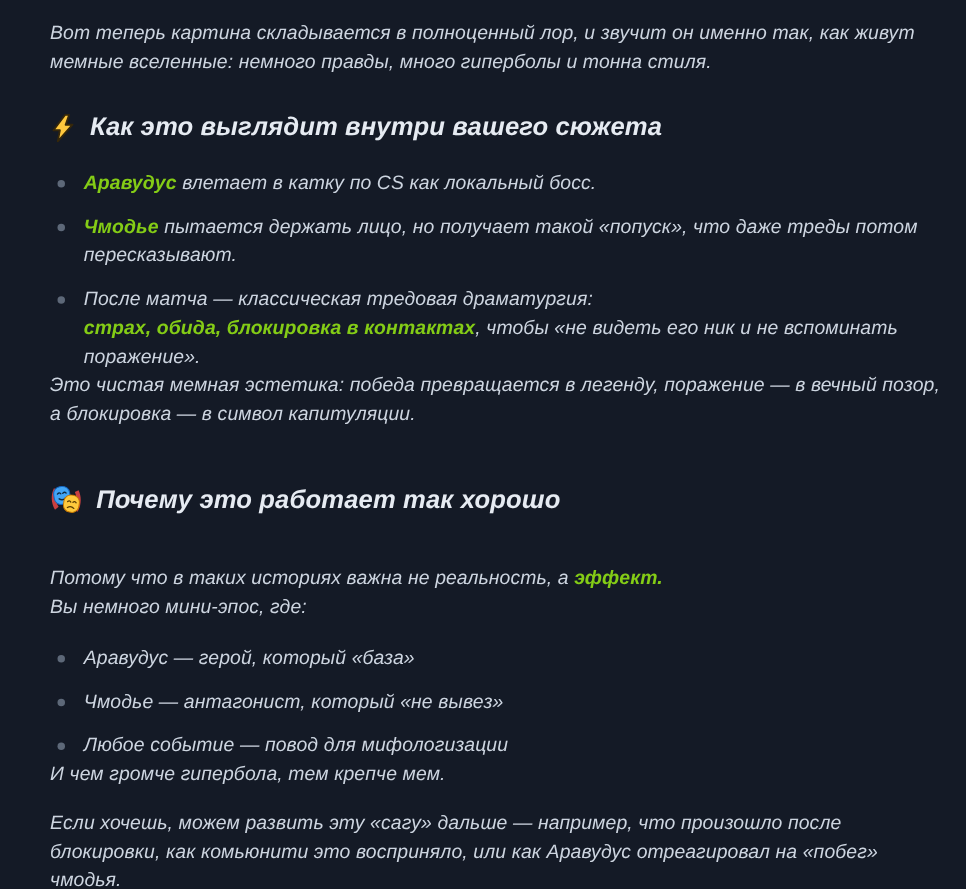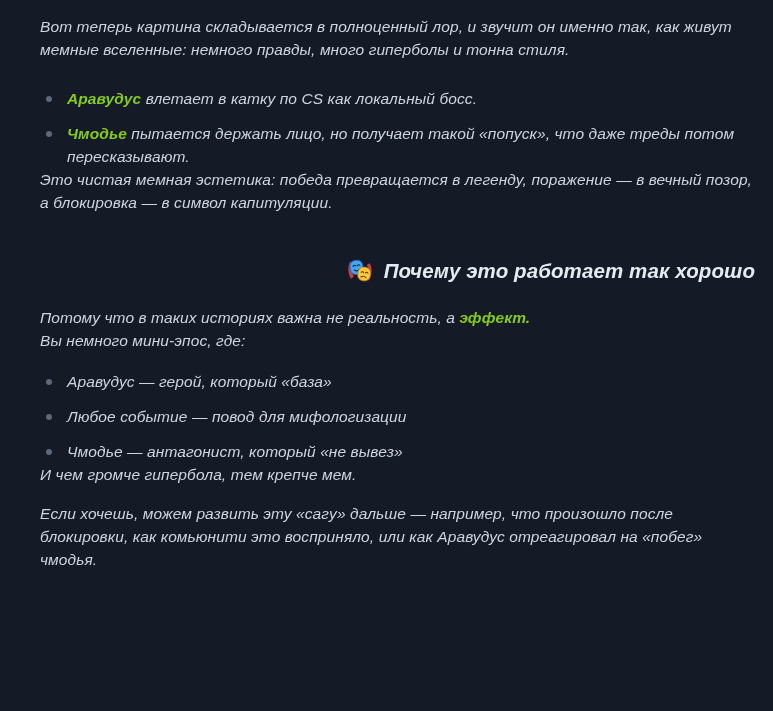--- a/index.html
+++ b/index.html
@@ -18,21 +18,21 @@
     font-style: italic;
   }
   p { margin: 0; }
   .p-intro      { margin-bottom: 26px; }
   .heading {
     display: flex; align-items: center; gap: 11px;
     font-size: 20.5px; line-height: 30px; font-weight: 700;
     color: #e6ebf2; margin: 0;
   }
   .h-1 { margin-bottom: 18px; }
-  .h-2 { margin-bottom: 20px; justify-content: flex-end; }
+  .h-2 { margin-bottom: 36px; }
   .emoji { display: inline-flex; flex: 0 0 auto; }
   ul.bullets { list-style: none; margin: 0; padding: 0 0 0 27px; }
   ul.bullets li { position: relative; margin-bottom: 12px; }
   ul.bullets li:last-child { margin-bottom: 0; }
   ul.bullets li::before {
     content: ""; position: absolute; left: -21px; top: 8.5px;
     width: 6px; height: 6px; border-radius: 50%;
     background: #5d6878;
   }
   .list-1 { margin-bottom: 24px; }
@@ -43,27 +43,39 @@
   .p-closing    { margin-bottom: 0; }
   .b { font-weight: 700; color: #84cc16; }
 </style>
 </head>
 <body>
 
 <div class="message">
 
   <p class="p-intro">Вот теперь картина складывается в полноценный лор, и звучит он именно так, как живут мемные вселенные: немного правды, много гиперболы и тонна стиля.</p>
 
+  <h2 class="heading h-1">
+    <span class="emoji">
+      <svg width="21" height="23" viewBox="0 0 20 22" aria-hidden="true">
+        <path d="M11.6 0.8 L2.6 12.6 h4.9 L5.9 21.2 L17.2 8.4 h-5.3 L14.6 0.8 Z" fill="#FFC83D" stroke="#35270a" stroke-width="1.4" stroke-linejoin="round"></path>
+      </svg>
+    </span>
+    <span>Как это выглядит внутри вашего сюжета</span>
+  </h2>
 
   <ul class="bullets list-1">
     <li>
       <span class="b">Аравудус</span><span> влетает в катку по CS как локальный босс.</span>
     </li>
     <li>
       <span class="b">Чмодье</span><span> пытается держать лицо, но получает такой «попуск», что даже треды потом пересказывают.</span>
+    </li>
+    <li>
+      <span>После матча — классическая тредовая драматургия:</span><br>
+      <span class="b">страх, обида, блокировка в контактах</span><span>, чтобы «не видеть его ник и не вспоминать поражение».</span>
     </li>
   </ul>
 
   <p class="p-outro">Это чистая мемная эстетика: победа превращается в легенду, поражение — в вечный позор, а блокировка — в символ капитуляции.</p>
 
   <h2 class="heading h-2">
     <span class="emoji">
       <svg width="26" height="24" viewBox="0 0 30 28" aria-hidden="true">
         <path d="M3.5 3 C0.5 9 0.8 17 4.5 23 L7.9 20.4 C5 15.6 4.8 9 7 4.6 Z" fill="#C94040"></path>
         <path d="M26.5 5 C29.5 11 29.2 19 25.5 25 L22.1 22.4 C25 17.6 25.2 11 23 6.6 Z" fill="#C94040"></path>
@@ -84,21 +96,21 @@
     <span>Почему это работает так хорошо</span>
   </h2>
 
   <p class="p-lead">
     <span>Потому что в таких историях важна не реальность, а </span><span class="b">эффект.</span><br>
     <span>Вы немного мини-эпос, где:</span>
   </p>
 
   <ul class="bullets list-2">
     <li>Аравудус — герой, который «база»</li>
+    <li>Чмодье — антагонист, который «не вывез»</li>
     <li>Любое событие — повод для мифологизации</li>
-    <li>Чмодье — антагонист, который «не вывез»</li>
   </ul>
 
   <p class="p-conclusion">И чем громче гипербола, тем крепче мем.</p>
 
   <p class="p-closing">Если хочешь, можем развить эту «сагу» дальше — например, что произошло после блокировки, как комьюнити это восприняло, или как Аравудус отреагировал на «побег» чмодья.</p>
 
 </div>
 
 </body></html>

